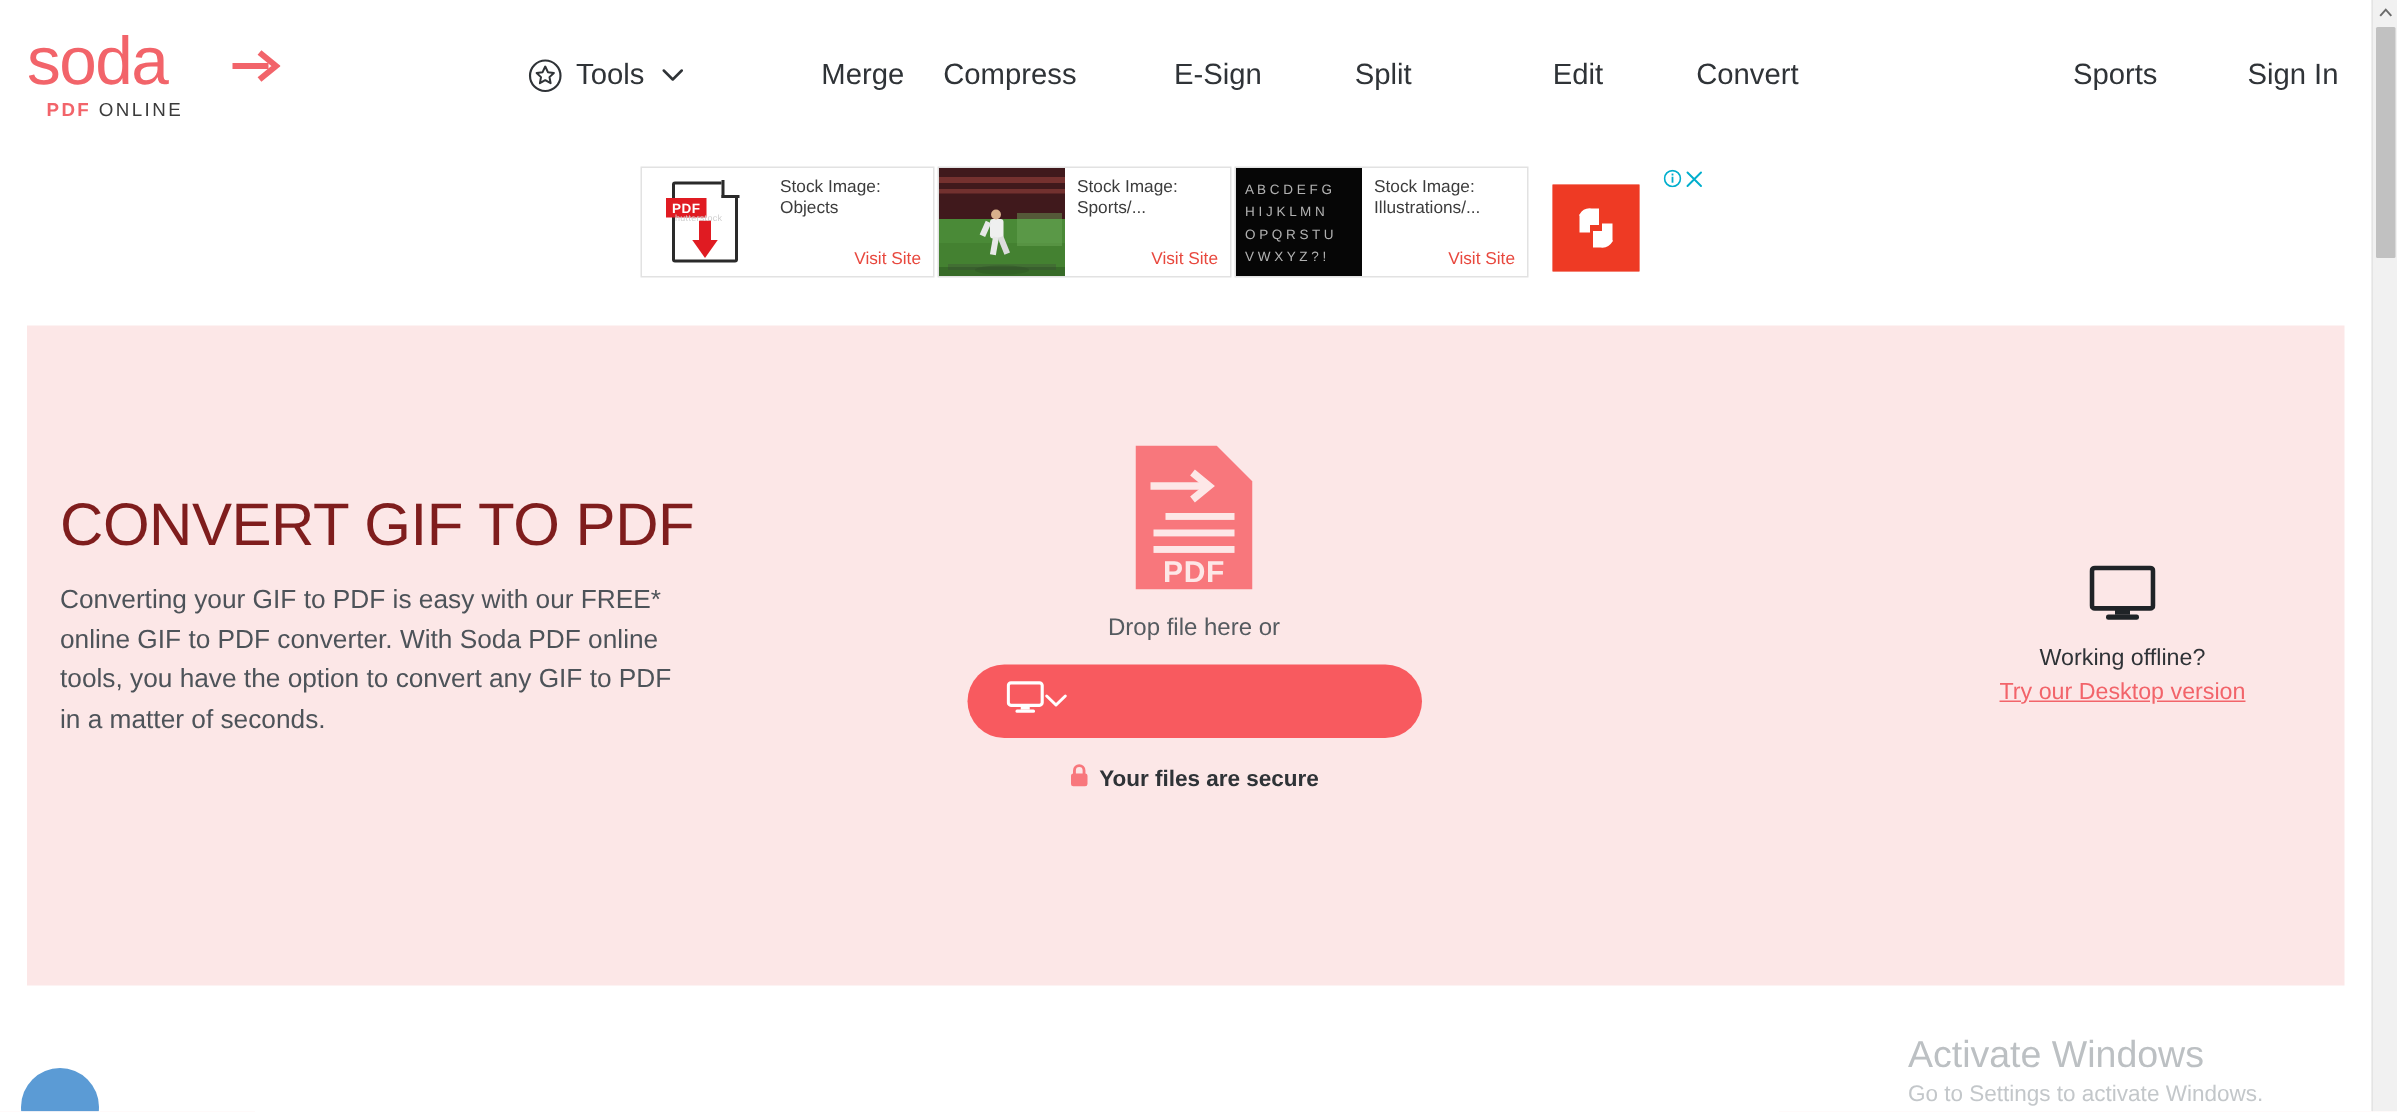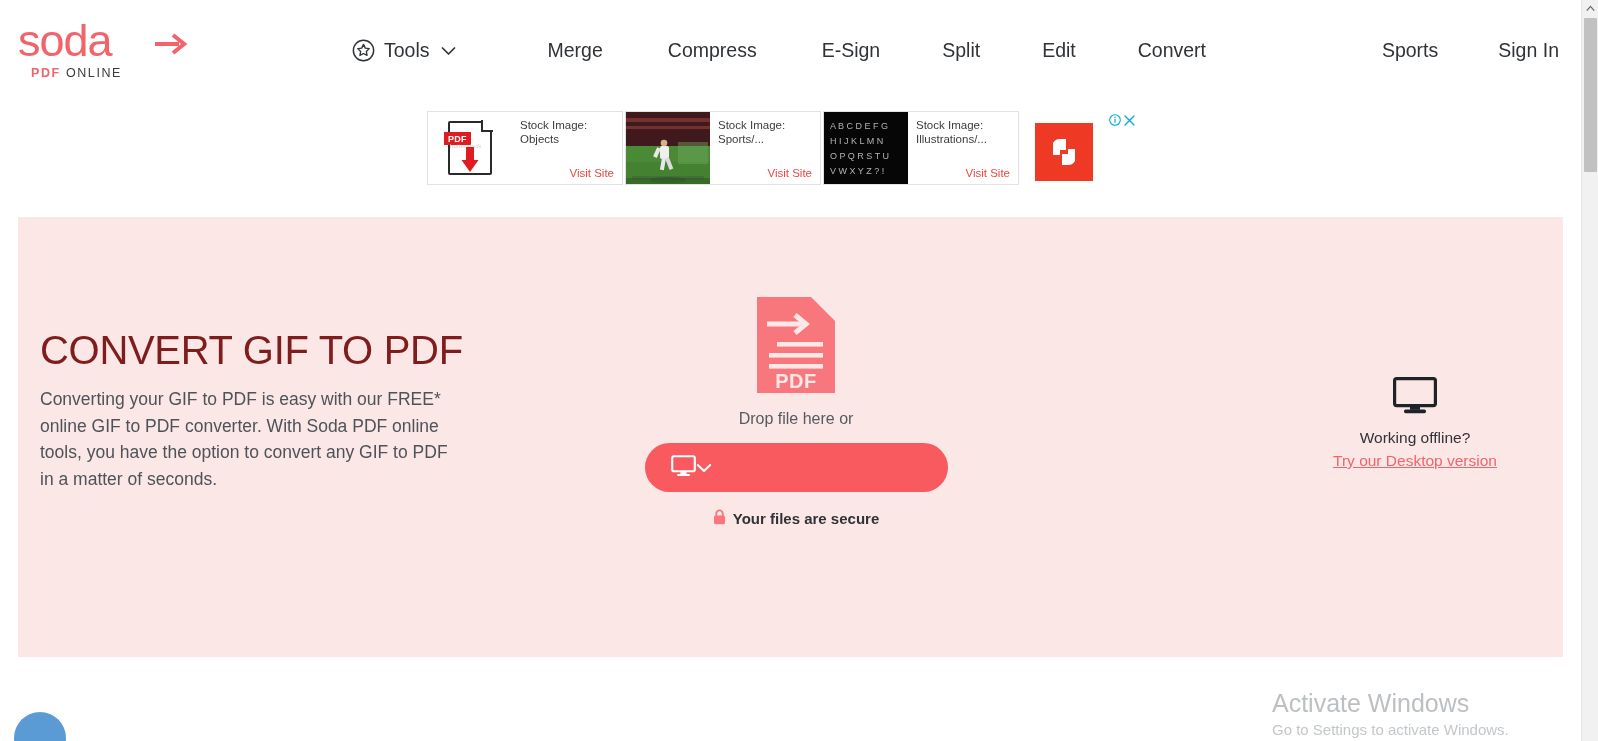--- a/index.html
+++ b/index.html
@@ -459,24 +459,24 @@
             </svg>
           </span>
           <span class="nav-link">Tools</span>
           <span class="chev">
             <svg width="15" height="10" viewBox="0 0 15 10">
               <path d="M1.5 2 L7.5 8 L13.5 2" fill="none" stroke="#2f3337" stroke-width="1.7" stroke-linecap="round" stroke-linejoin="round"></path>
             </svg>
           </span>
         </div>
         <span class="nav-link" style="margin-left:92px">Merge</span>
-        <span class="nav-link" style="margin-left:65px">Compress</span>
+        <span class="nav-link" style="margin-left:26px">Compress</span>
         <span class="nav-link" style="margin-left:65px">E-Sign</span>
         <span class="nav-link" style="margin-left:62px">Split</span>
-        <span class="nav-link" style="margin-left:62px">Edit</span>
+        <span class="nav-link" style="margin-left:94px">Edit</span>
         <span class="nav-link" style="margin-left:62px">Convert</span>
       </div>
 
       <div class="nav-right">
         <span class="nav-link">Sports</span>
         <span class="nav-link">Sign In</span>
       </div>
     </div>
 
     <div id="ad-banner">

